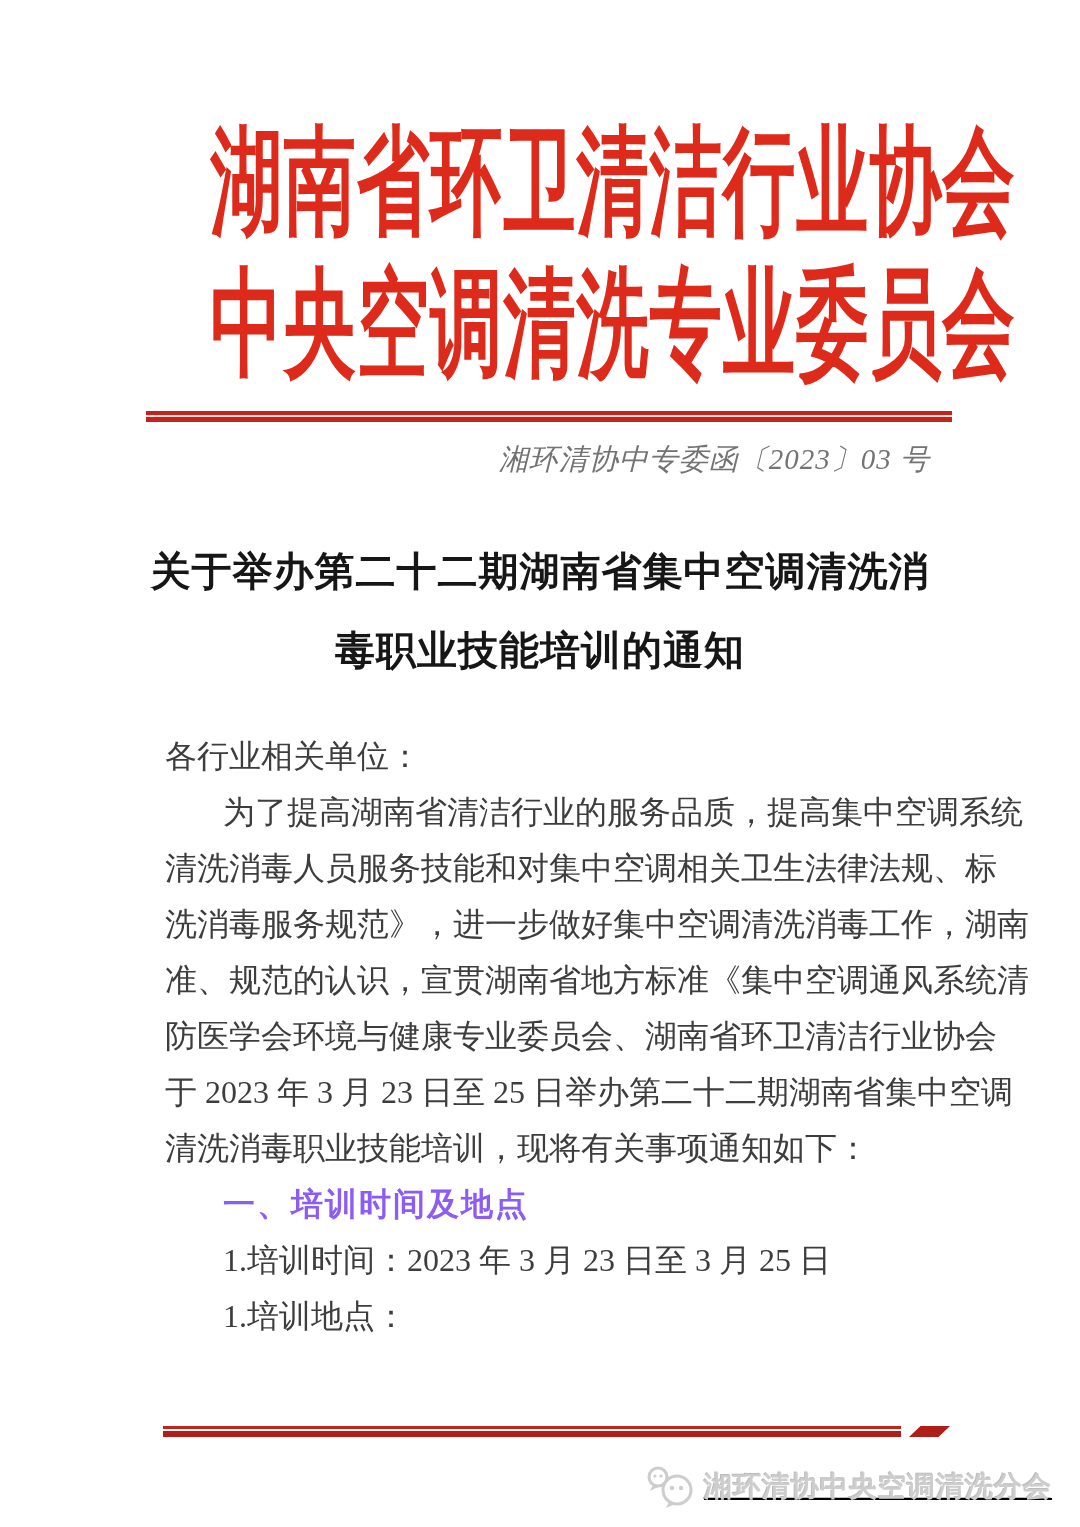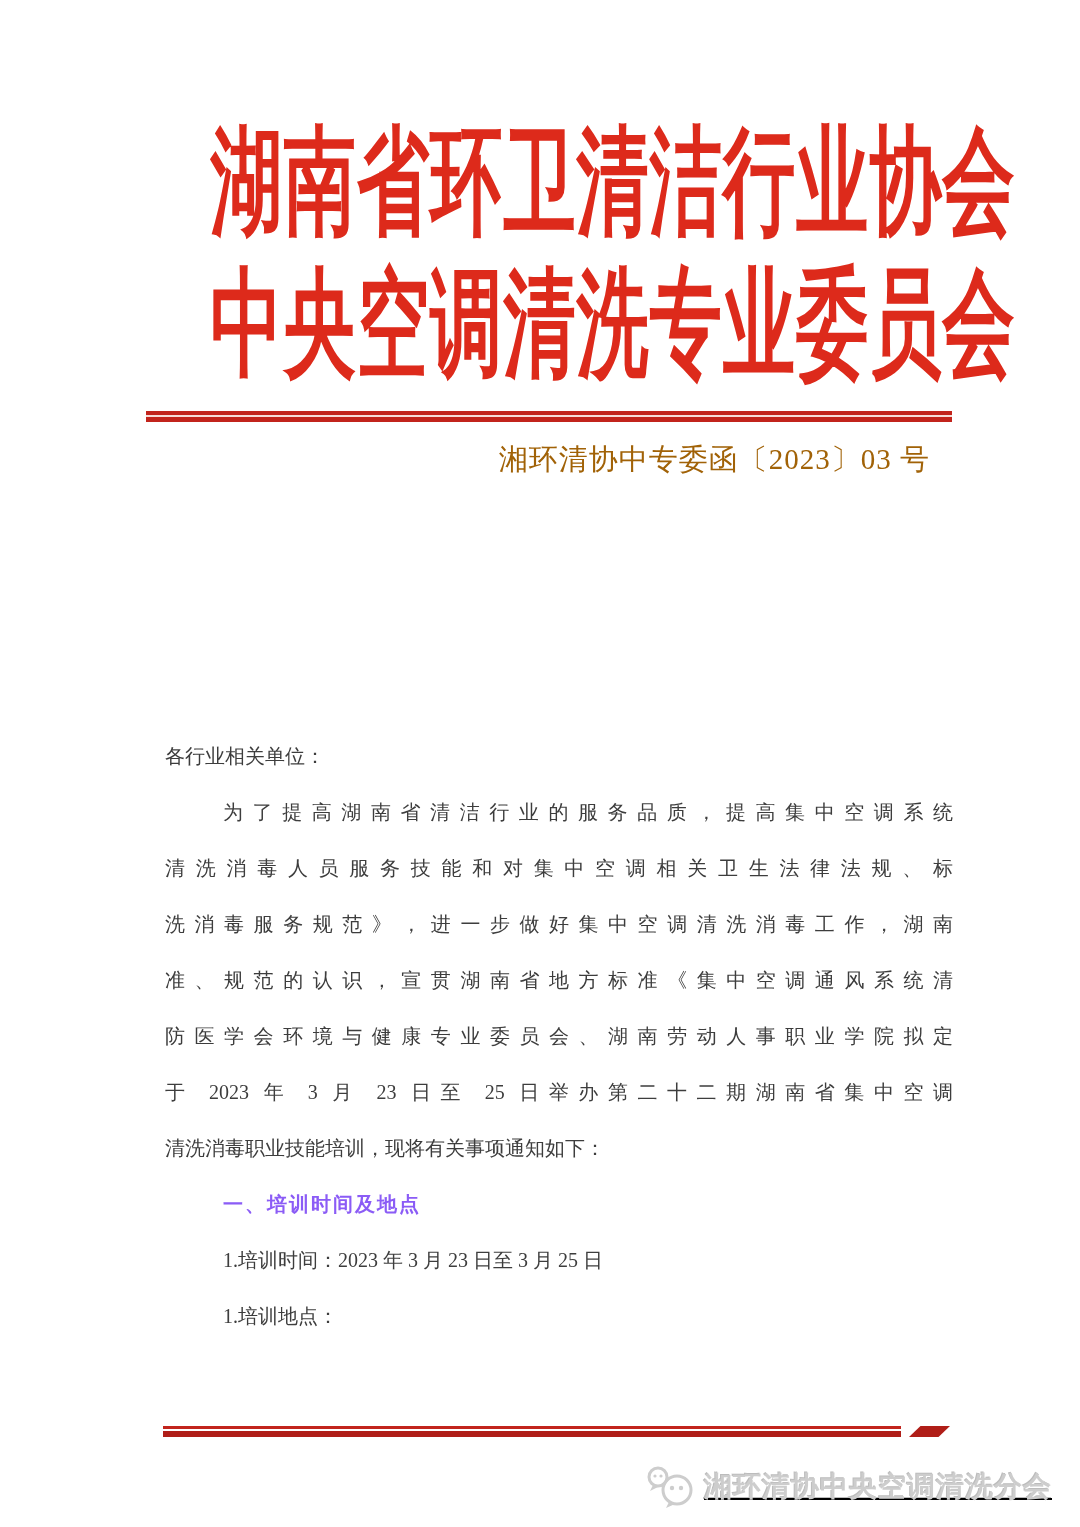--- a/index.html
+++ b/index.html
@@ -77,22 +77,23 @@
 
   
   .doc-number {
     position: absolute;
     top: 434px;
     left: 0;
     width: 930px;
     text-align: right;
     font-size: 29px;
     line-height: 42px;
-    color: #a16207;
+    color: #737373;
     letter-spacing: 1px;
+    font-style: italic;
   }
 
   
   .doc-title {
     position: absolute;
     top: 528px;
     left: 0;
     width: 100%;
     text-align: center;
     font-size: 40px;
@@ -101,21 +102,21 @@
     color: #161616;
     letter-spacing: 1px;
   }
 
   
   .doc-body {
     position: absolute;
     top: 724px;
     left: 165px;
     width: 788px;
-    font-size: 20px;
+    font-size: 32px;
     color: #3d3d3d;
   }
   .body-line {
     height: 56px;
     line-height: 56px;
     white-space: nowrap;
   }
   .body-line.stretch {
     text-align: justify;
     text-align-last: justify;
@@ -157,28 +158,32 @@
 
   <div class="letterhead">
     <span class="org-line">湖南省环卫清洁行业协会</span>
     <span class="org-line">中央空调清洗专业委员会</span>
   </div>
 
   <div class="rule-top"></div>
 
   <div class="doc-number">湘环清协中专委函〔2023〕03 号</div>
 
+  <div class="doc-title">
+    <div>关于举办第二十二期湖南省集中空调清洗消</div>
+    <div>毒职业技能培训的通知</div>
+  </div>
 
   <div class="doc-body">
     <div class="body-line">各行业相关单位：</div>
     <div class="body-line stretch first-indent">为了提高湖南省清洁行业的服务品质，提高集中空调系统</div>
     <div class="body-line stretch">清洗消毒人员服务技能和对集中空调相关卫生法律法规、标</div>
     <div class="body-line stretch">洗消毒服务规范》，进一步做好集中空调清洗消毒工作，湖南</div>
     <div class="body-line stretch">准、规范的认识，宣贯湖南省地方标准《集中空调通风系统清</div>
-    <div class="body-line stretch">防医学会环境与健康专业委员会、湖南劳动人事职业学院拟定</div>
+    <div class="body-line stretch">防医学会环境与健康专业委员会、湖南省环卫清洁行业协会</div>
     <div class="body-line stretch">于 2023 年 3 月 23 日至 25 日举办第二十二期湖南省集中空调</div>
     <div class="body-line">清洗消毒职业技能培训，现将有关事项通知如下：</div>
     <div class="body-line heading indent">一、培训时间及地点</div>
     <div class="body-line indent">1.培训时间：2023 年 3 月 23 日至 3 月 25 日</div>
     <div class="body-line indent">1.培训地点：</div>
   </div>
 
   <div class="rule-bottom">
     <div class="bar"></div>
     <div class="nib"></div>

